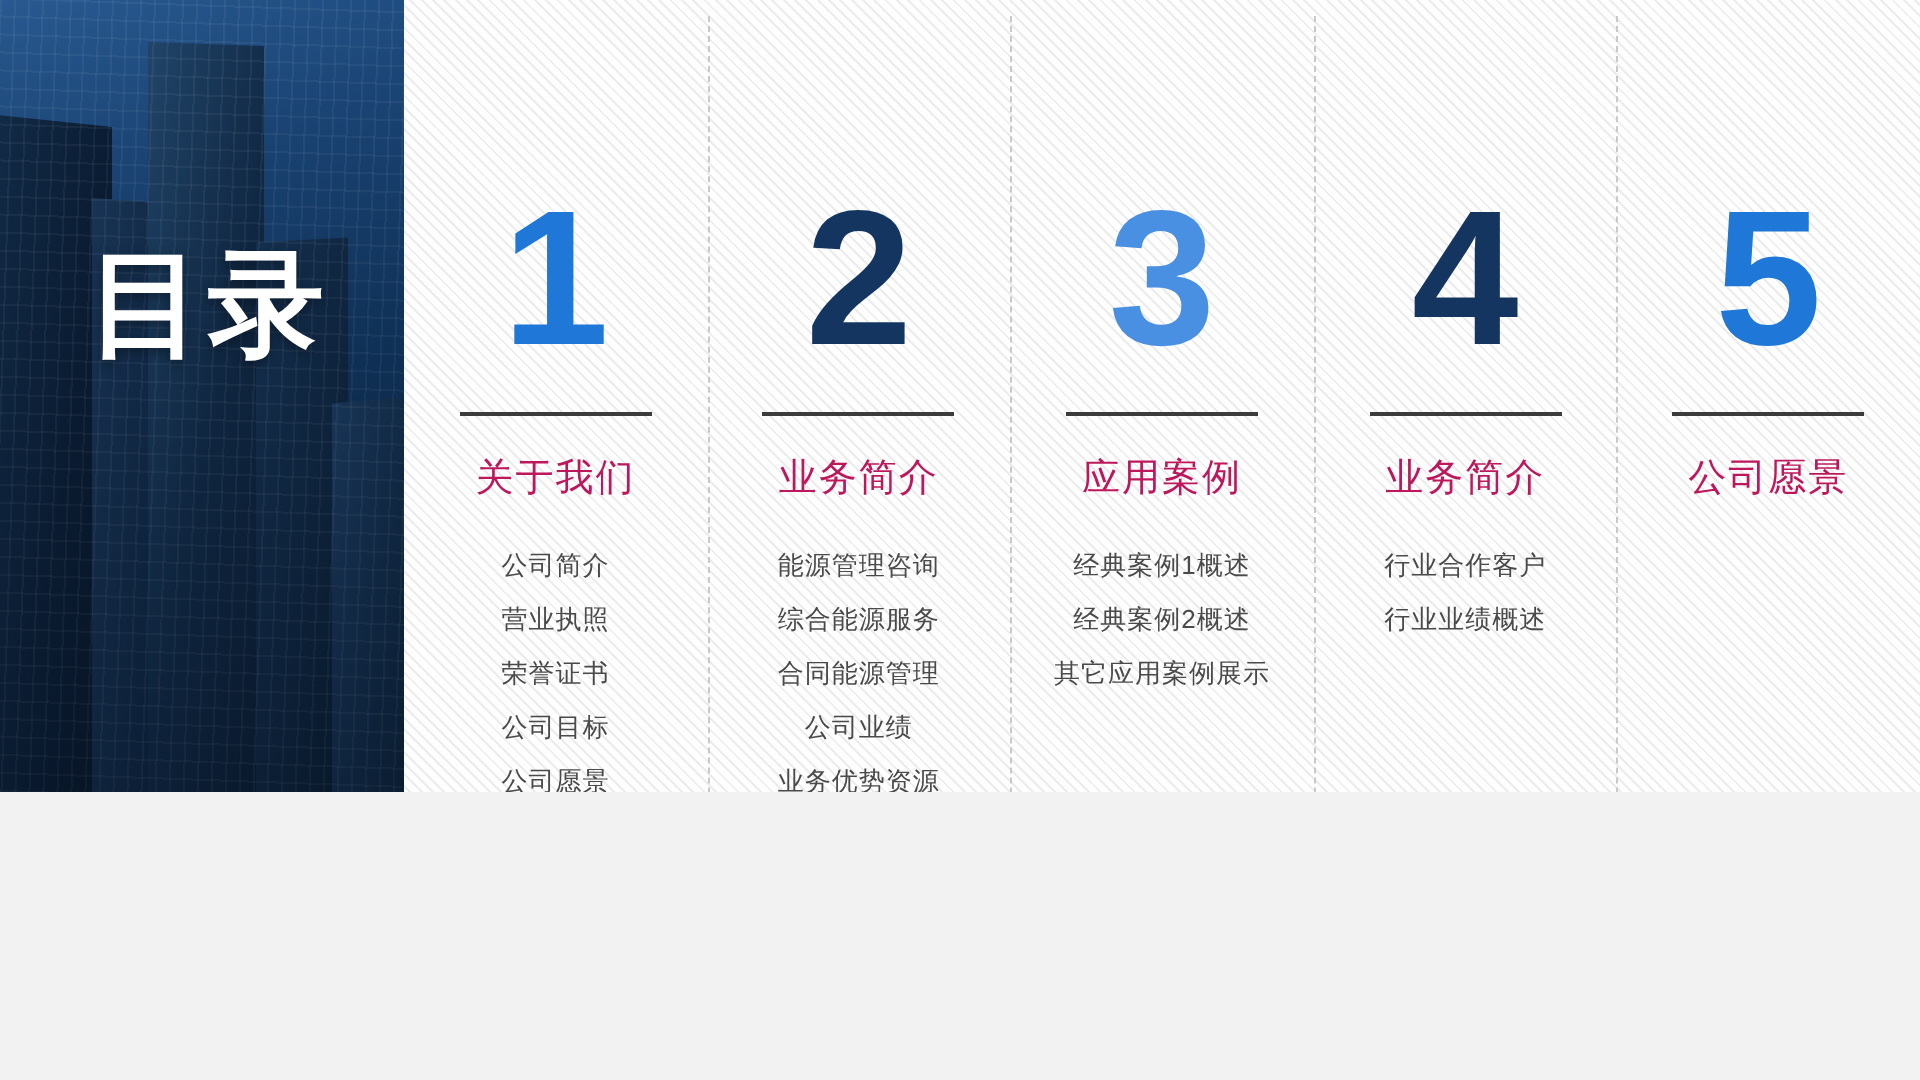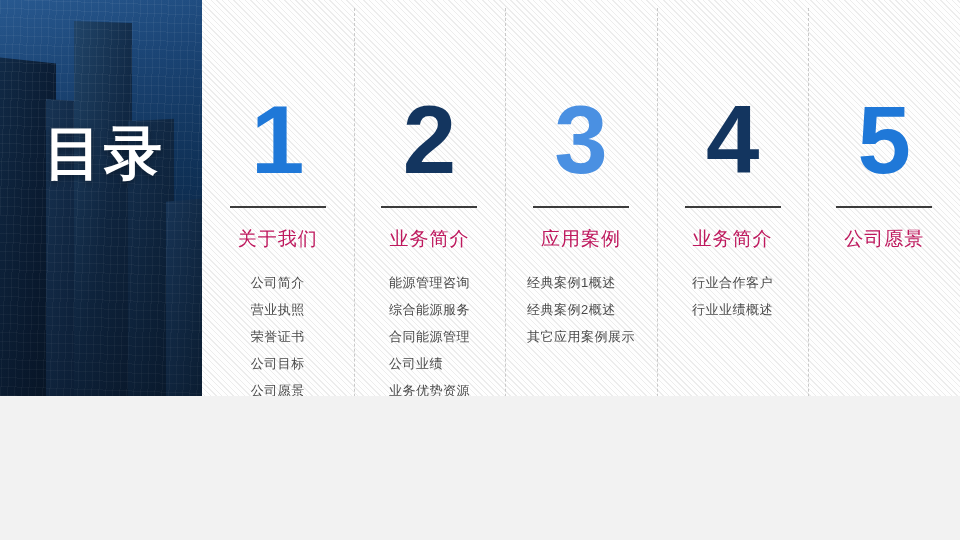--- a/index.html
+++ b/index.html
@@ -142,21 +142,21 @@
   .heading {
     font-size: 19px;
     font-weight: normal;
     color: #be185d;
     letter-spacing: 1px;
     margin-bottom: 22px;
   }
   .items {
     display: flex;
     flex-direction: column;
-    align-items: flex-start;
+    align-items: center;
     gap: 9px;
   }
   .item {
     font-size: 13px;
     color: #4a4a4a;
     letter-spacing: 0.5px;
     white-space: nowrap;
   }
 </style>
 </head>

